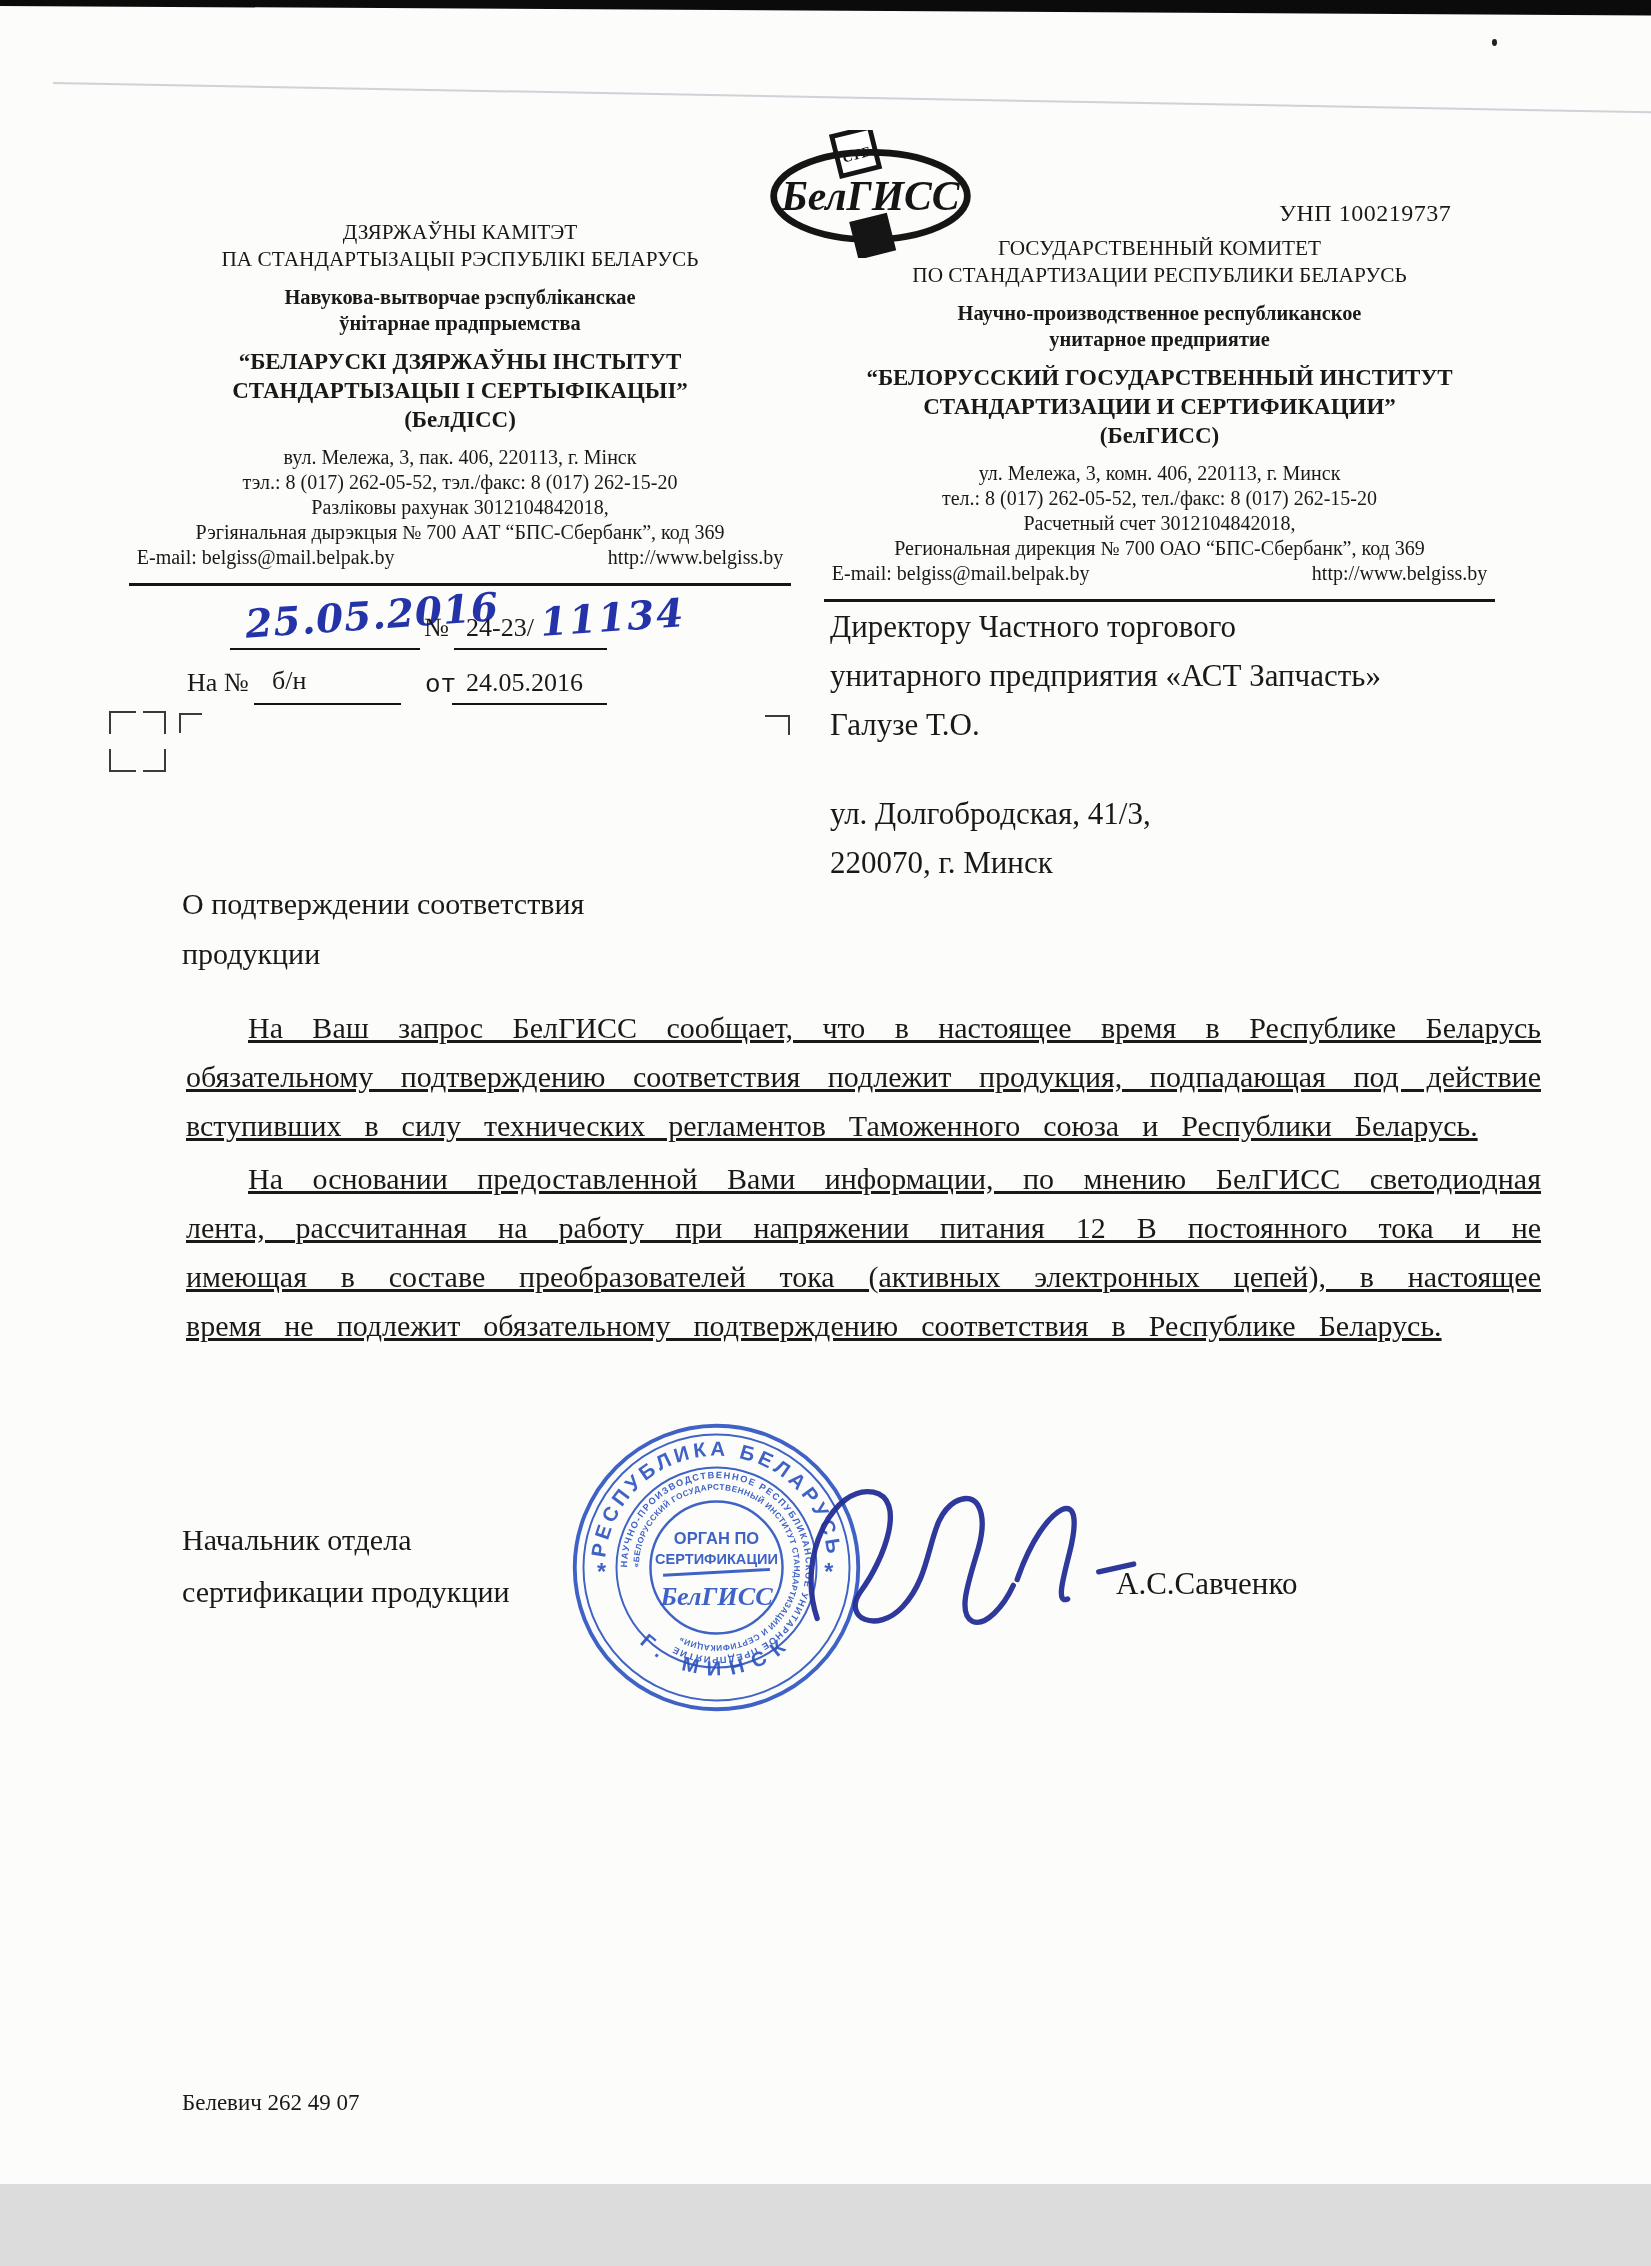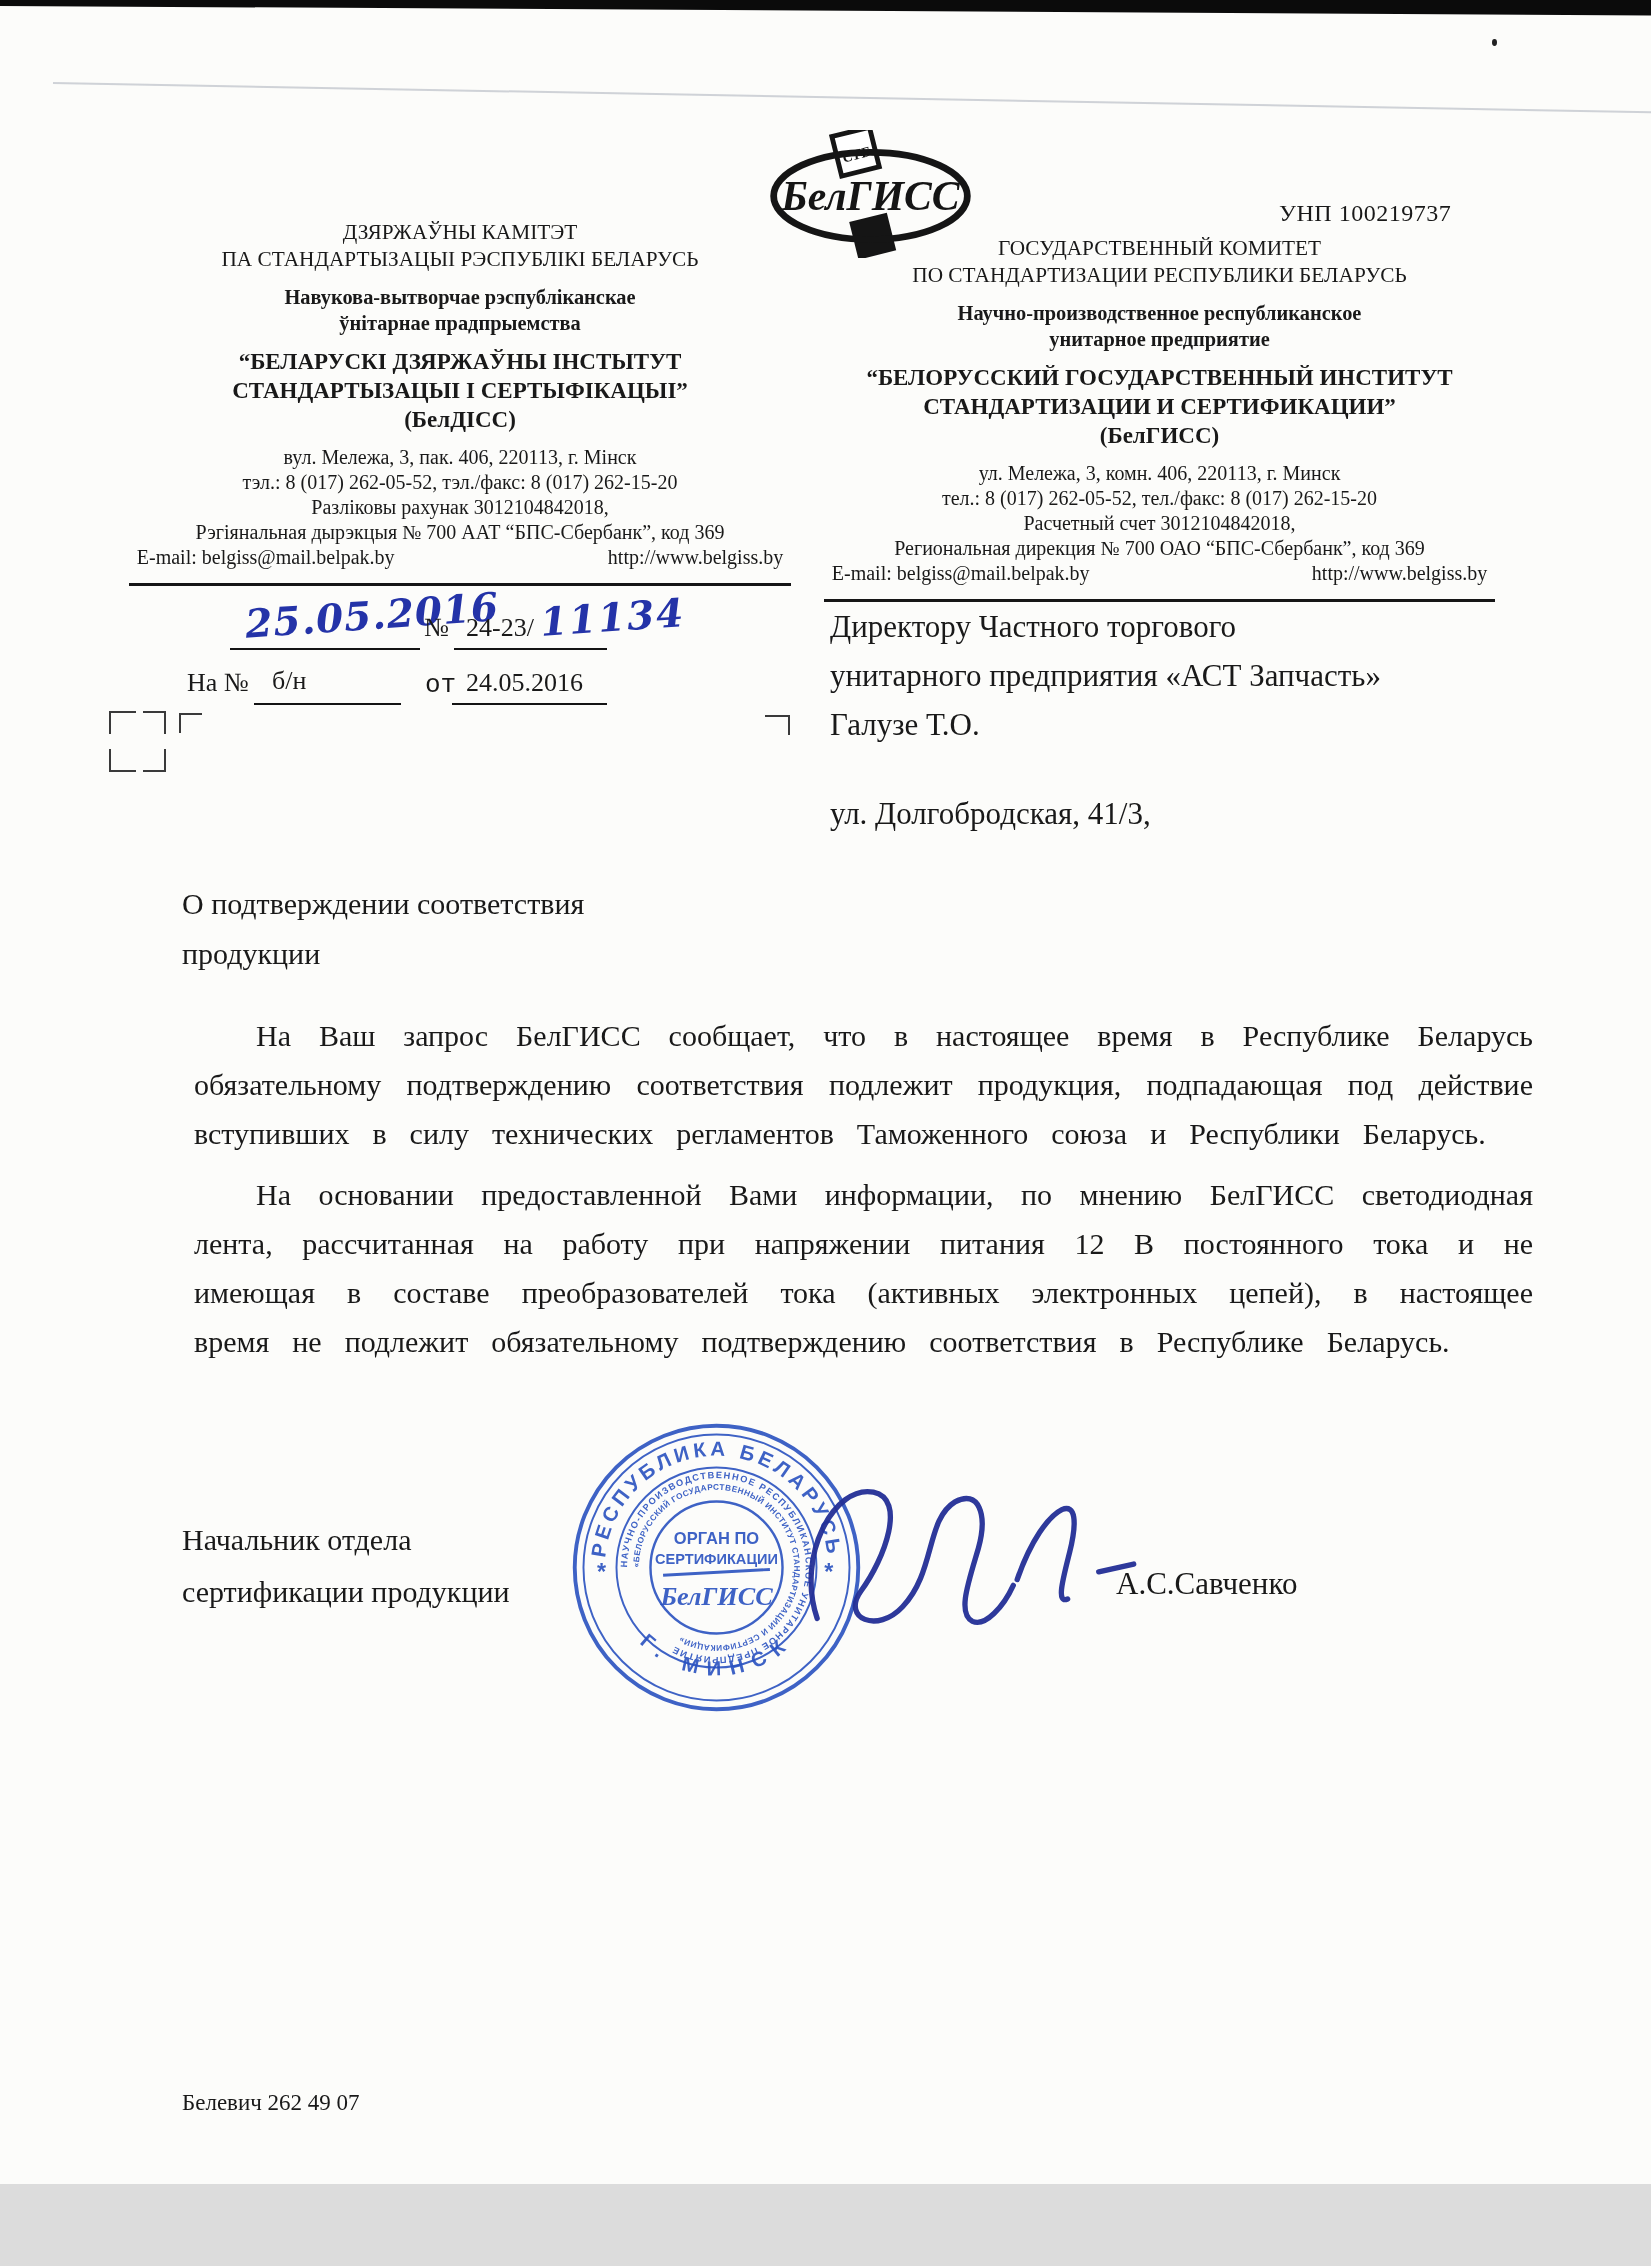--- a/index.html
+++ b/index.html
@@ -63,21 +63,21 @@
 
   
   .addressee { left:830px; top:602px; width:670px; font-size:31px; line-height:49px; }
   .addr-gap { margin-top:40px; }
 
   
   .subject { left:182px; top:879px; width:456px; font-size:30px; line-height:50px; }
 
   
   .body-text { left:182px; top:999px; width:1363px; font-size:30px; line-height:49px; text-align:justify; word-spacing:15.5px; }
-  .body-text p { margin:12px; text-indent:62px; }
+  .body-text p { margin:4px; text-indent:62px;text-decoration:underline; }
 
   
   .sig-title { left:182px; top:1514px; font-size:30px; line-height:52px; }
   .sig-name  { left:1116px; top:1566px; font-size:31px; }
   .stamp     { left:566px; top:1417px; }
   .autograph { left:788px; top:1463px; }
 
   .footer-note { left:182px; top:2090px; font-size:23px;text-align:right; }
 
   .stamp-sans { font-family:"Liberation Sans", sans-serif; }
@@ -158,20 +158,21 @@
   <div class="mark mk-c"></div>
   <div class="mark mk-d"></div>
   <div class="mark mk-e"></div>
   <div class="mark mk-r"></div>
 
   <div class="abs addressee">
     <div>Директору Частного торгового</div>
     <div>унитарного предприятия «АСТ Запчасть»</div>
     <div>Галузе Т.О.</div>
     <div class="addr-gap">ул. Долгобродская, 41/3,</div>
+    <div>220070, г. Минск</div>
   </div>
 
   <div class="abs subject">О подтверждении соответствия продукции</div>
 
   <div class="abs body-text">
     <p>На Ваш запрос БелГИСС сообщает, что в настоящее время в Республике Беларусь обязательному подтверждению соответствия подлежит продукция, подпадающая под действие вступивших в силу технических регламентов Таможенного союза и Республики Беларусь.</p>
     <p>На основании предоставленной Вами информации, по мнению БелГИСС светодиодная лента, рассчитанная на работу при напряжении питания 12 В постоянного тока и не имеющая в составе преобразователей тока (активных электронных цепей), в настоящее время не подлежит обязательному подтверждению соответствия в Республике Беларусь.</p>
   </div>
 
   <div class="abs sig-title">

